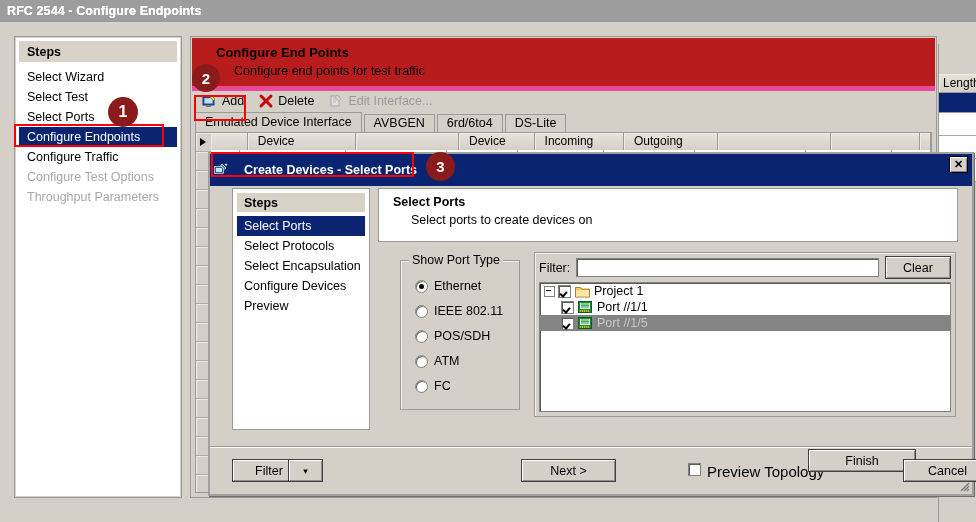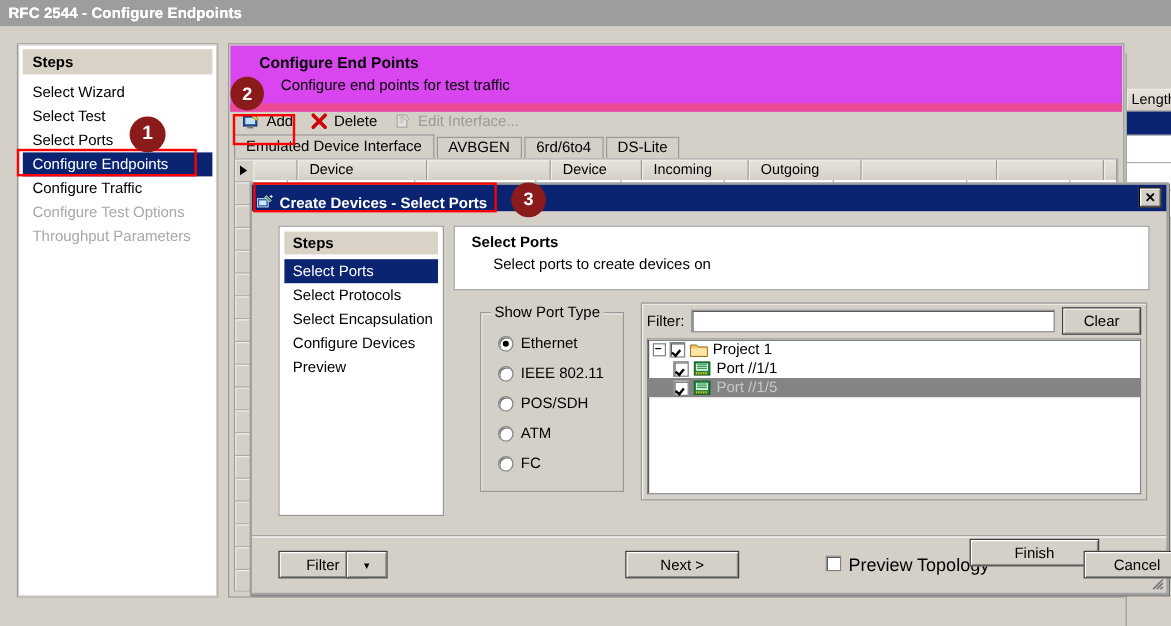--- a/index.html
+++ b/index.html
@@ -56,22 +56,22 @@
     background:#0a2472;color:#fff;
     margin-left:4px;margin-right:4px;padding-left:8px;
   }
 
   
   .content-panel{
     position:absolute;left:190px;top:14px;width:745px;height:460px;
     background:#d4d0c8;border:1px solid #9a9a9a;
   }
   .content-head{
-    position:absolute;left:1px;top:1px;right:1px;height:48px;background:#d946ef;
-    border-bottom:7px solid #ec4899;
+    position:absolute;left:1px;top:1px;right:1px;height:48px;background:#b91c1c;
+    border-bottom:5px solid #ec4899;
   }
   .content-head .ch-title{
     position:absolute;left:24px;top:7px;font-weight:bold;font-size:13px;
   }
   .content-head .ch-sub{
     position:absolute;left:42px;top:26px;font-size:12.5px;
   }
 
   .toolbar{
     position:absolute;left:2px;top:52px;right:2px;height:24px;
@@ -135,22 +135,22 @@
   .rs-sel{height:19px;background:#0a2472;border-bottom:1px solid #9a9a9a;}
   .rs-row{height:22px;background:#fff;border-bottom:1px solid #a9a9a9;}
 
   
   .dialog{
     position:absolute;left:208px;top:152px;width:762px;height:340px;
     background:#d4d0c8;border:2px solid #a0a0a0;
     box-shadow:1px 1px 0 #6e6e6e;
   }
   .dlg-title{
-    position:absolute;left:0;top:0;right:0;height:22px;
-    background:#0a2472;display:flex;align-items:flex-end;
+    position:absolute;left:0;top:0;right:0;height:32px;
+    background:#0a2472;display:flex;align-items:center;gap:11px;
   }
   .dlg-title .dt-icon{width:15px;height:14px;margin-left:4px;position:relative;flex:0 0 15px;}
   .dlg-title .dt-text{
     color:#fff;font-weight:bold;font-size:12.5px;margin-left:4px;white-space:nowrap;
   }
   .dlg-close{
     position:absolute;right:4px;top:2px;width:17px;height:15px;
     background:#d4d0c8;border:1px solid #000;
     box-shadow:inset 1px 1px 0 #fff, inset -1px -1px 0 #868686;
     display:flex;align-items:center;justify-content:center;

